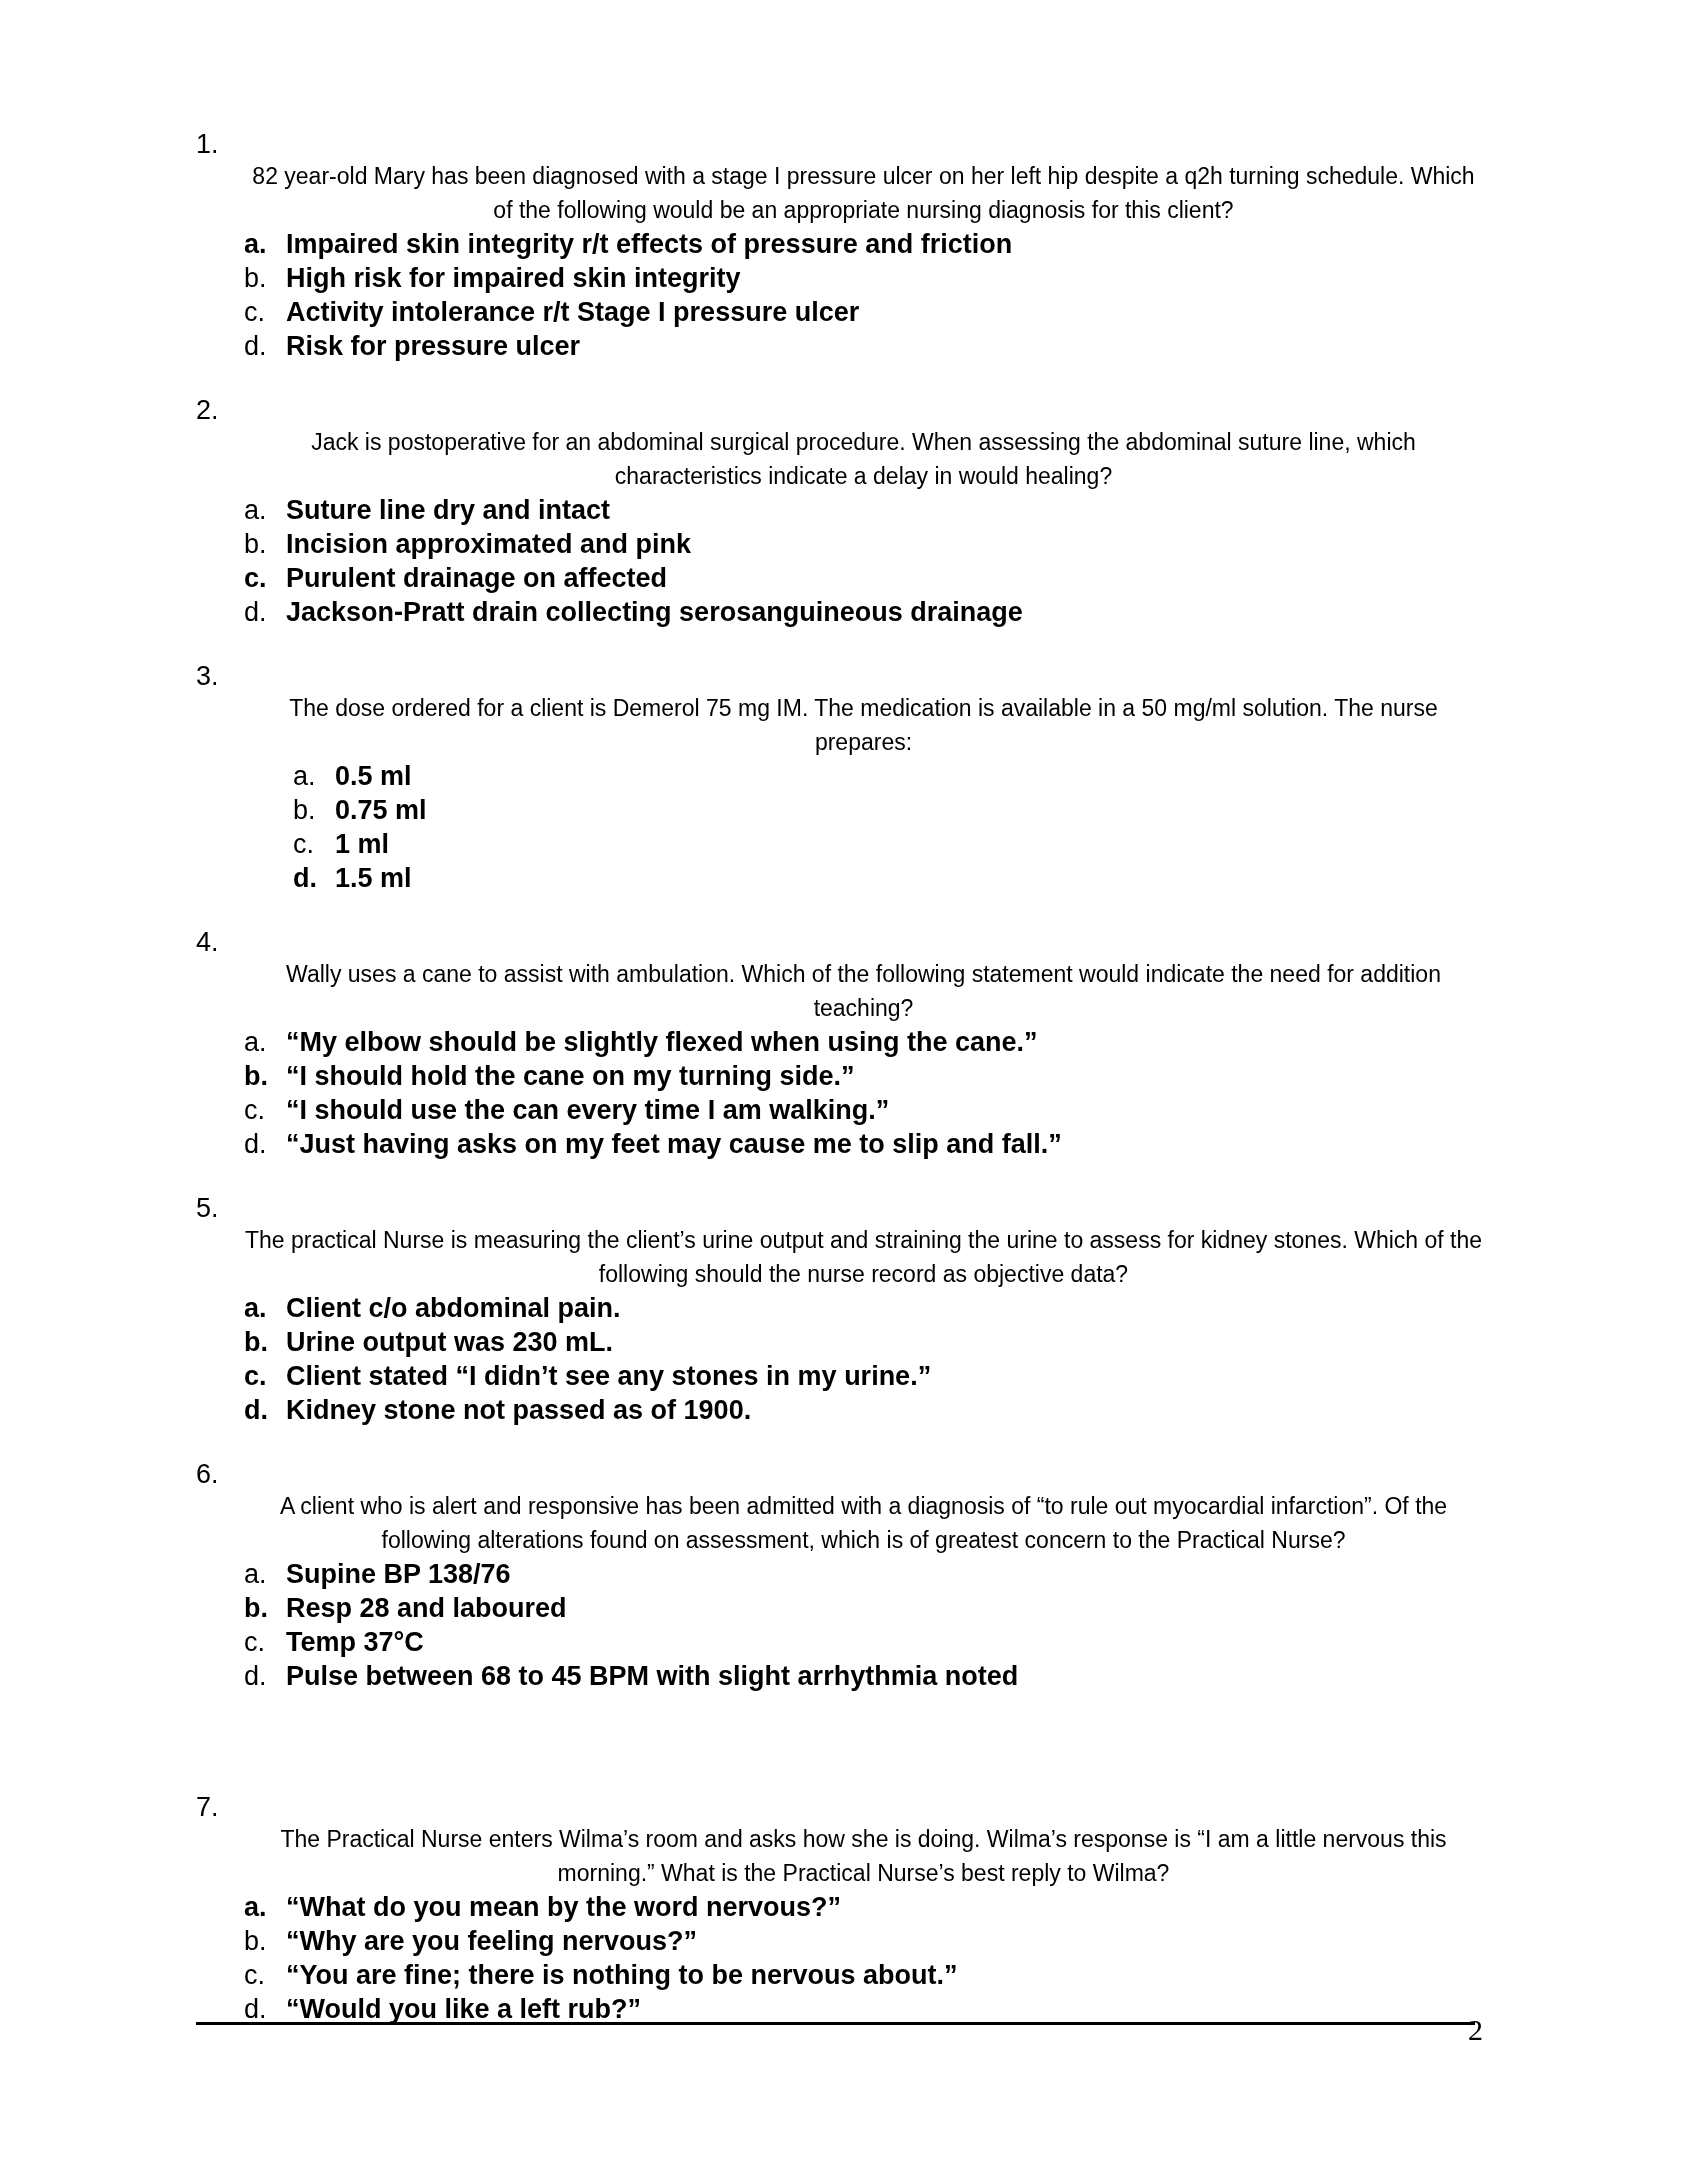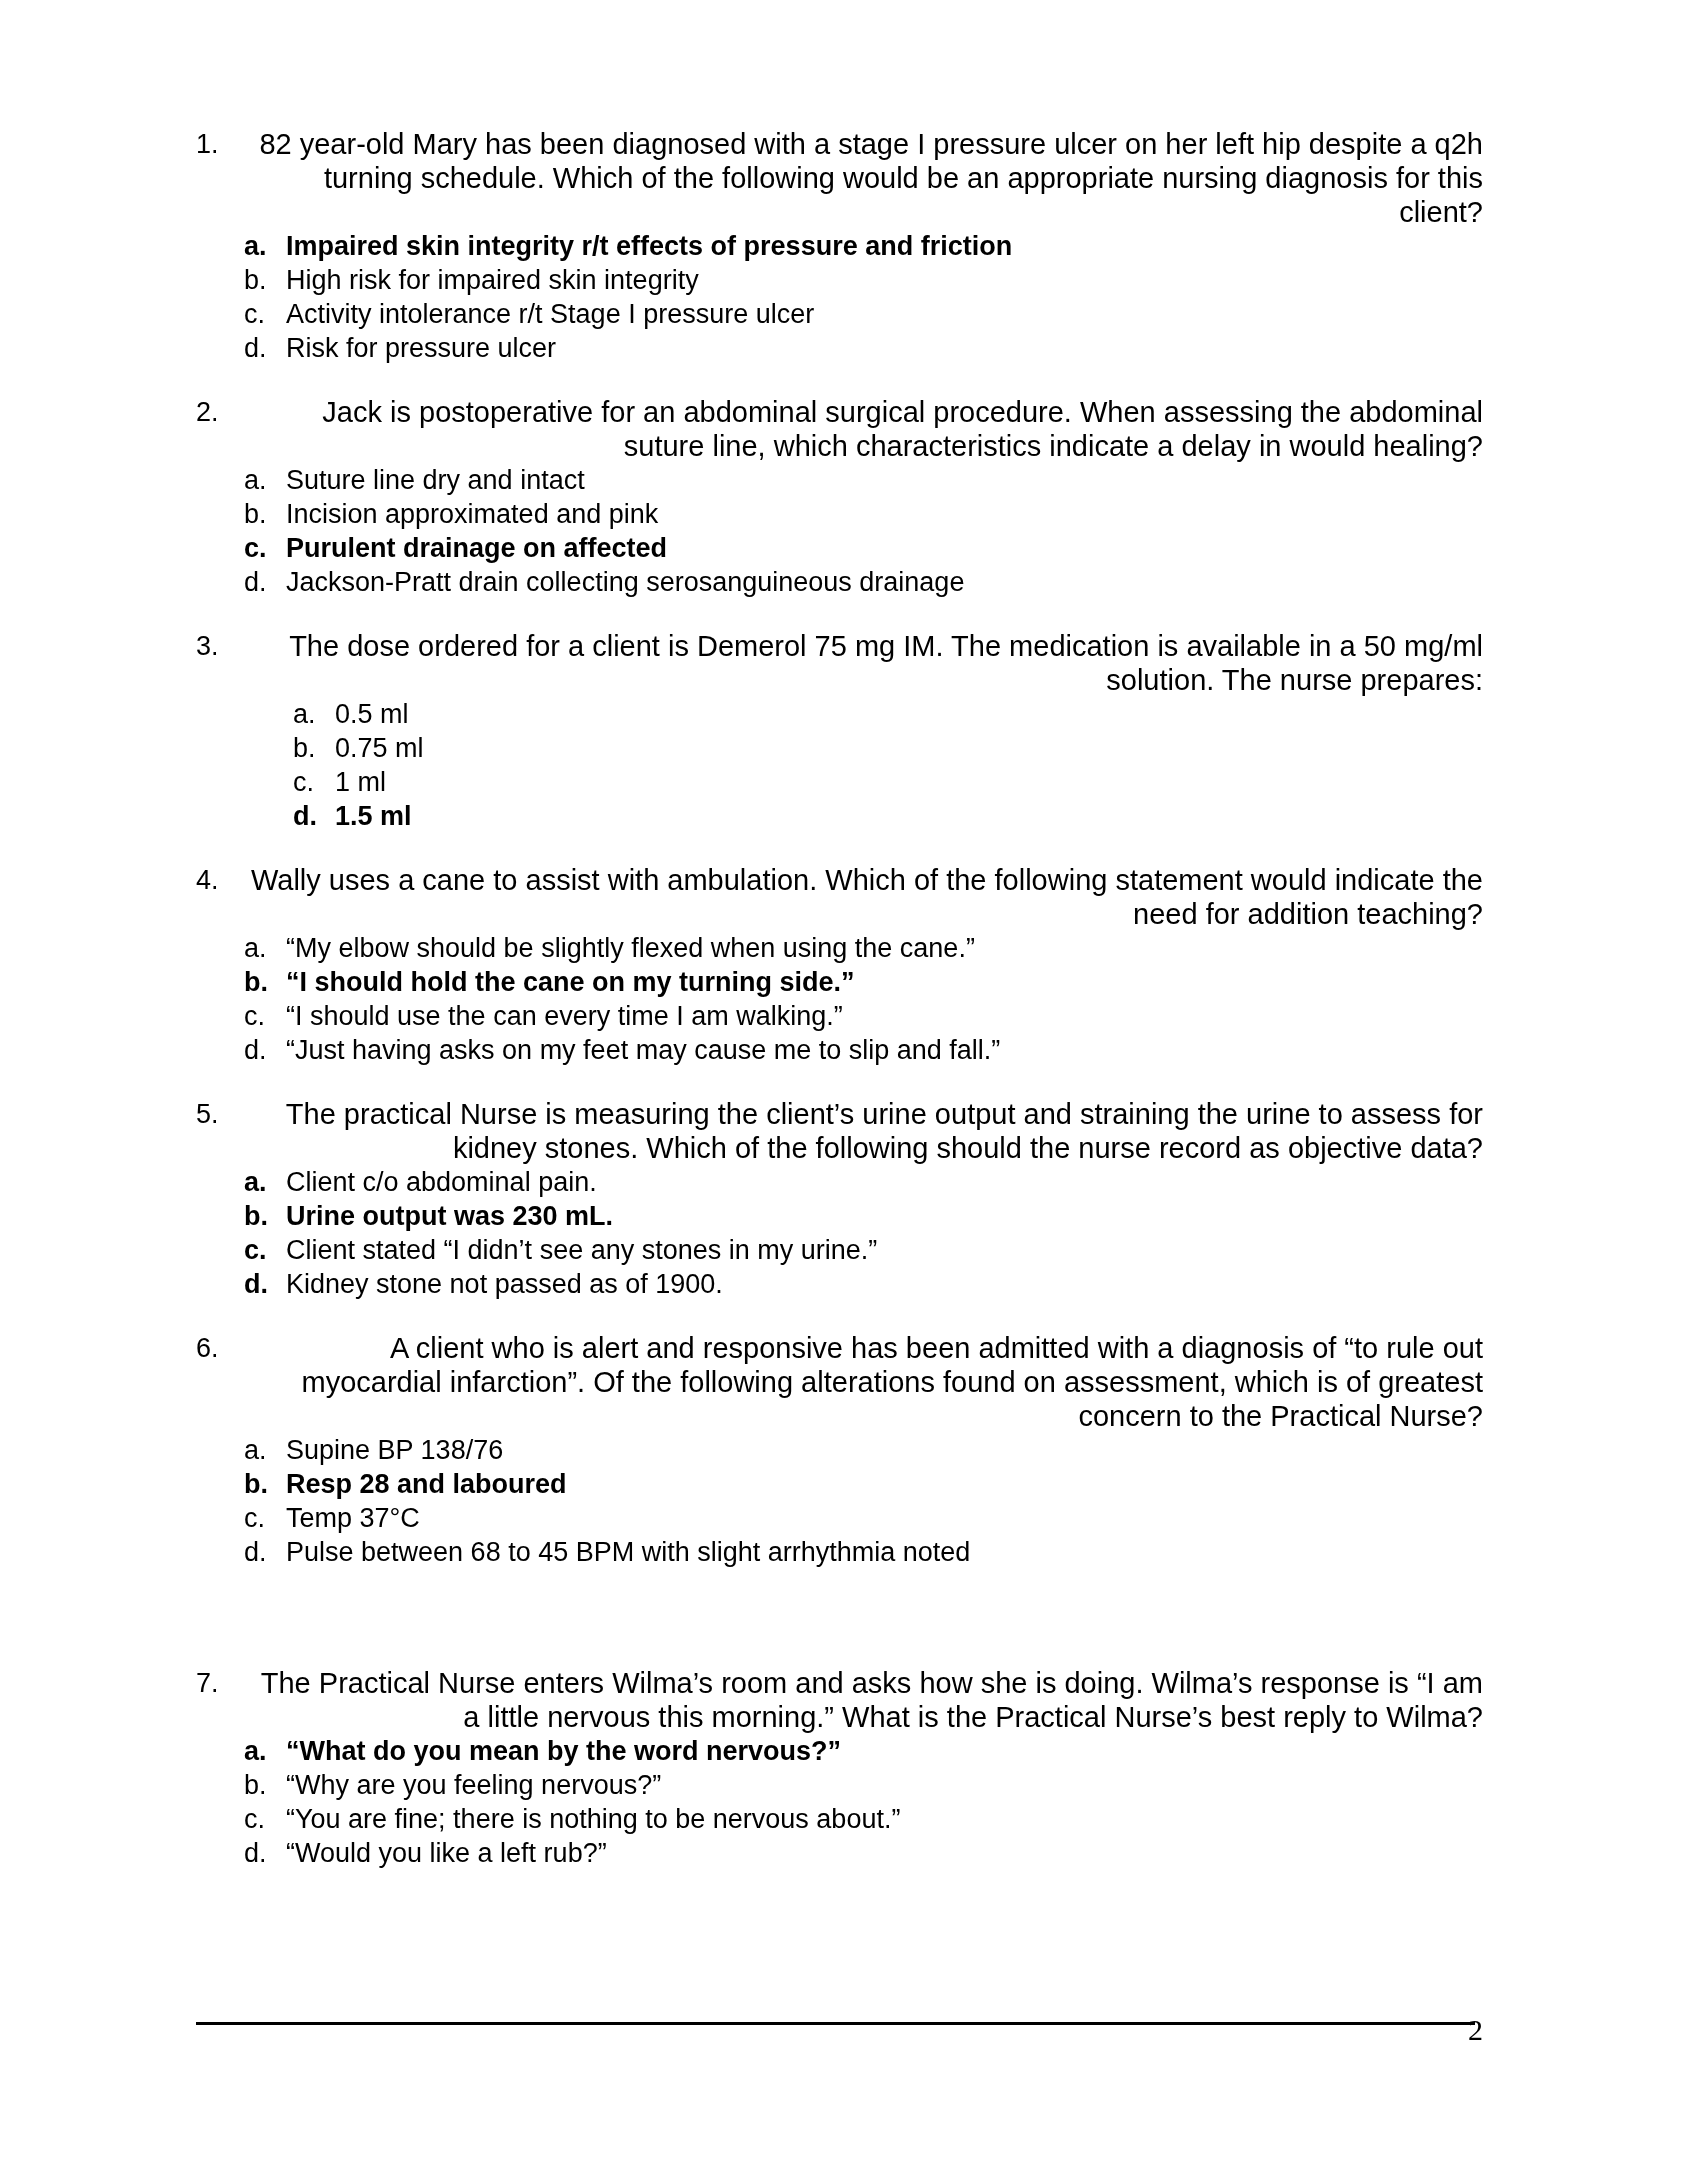--- a/index.html
+++ b/index.html
@@ -46,23 +46,24 @@
   }
   .q-num {
     width: 48px;
     flex: 0 0 48px;
     font-size: 27px;
     line-height: 34px;
     text-align: left;
   }
   .q-stem {
     flex: 1 1 auto;
-    font-size: 29px;
+    font-size: 23px;
     line-height: 34px;
-    text-align: right;
+    text-align: center;
+    margin-top: 32px;
   }
 
   
   .options {
     list-style: none;
     margin: 0;
     padding: 0;
     margin-left: 48px;
   }
   .options.deep {
@@ -73,20 +74,21 @@
     align-items: flex-start;
     font-size: 27px;
     line-height: 34px;
   }
   .opt-letter {
     width: 42px;
     flex: 0 0 42px;
   }
   .opt-text {
     flex: 1 1 auto;
+    font-weight: bold;
   }
   .bold {
     font-weight: bold;
   }
 
   
   .footer {
     position: absolute;
     left: 196px;
     top: 2022px;

